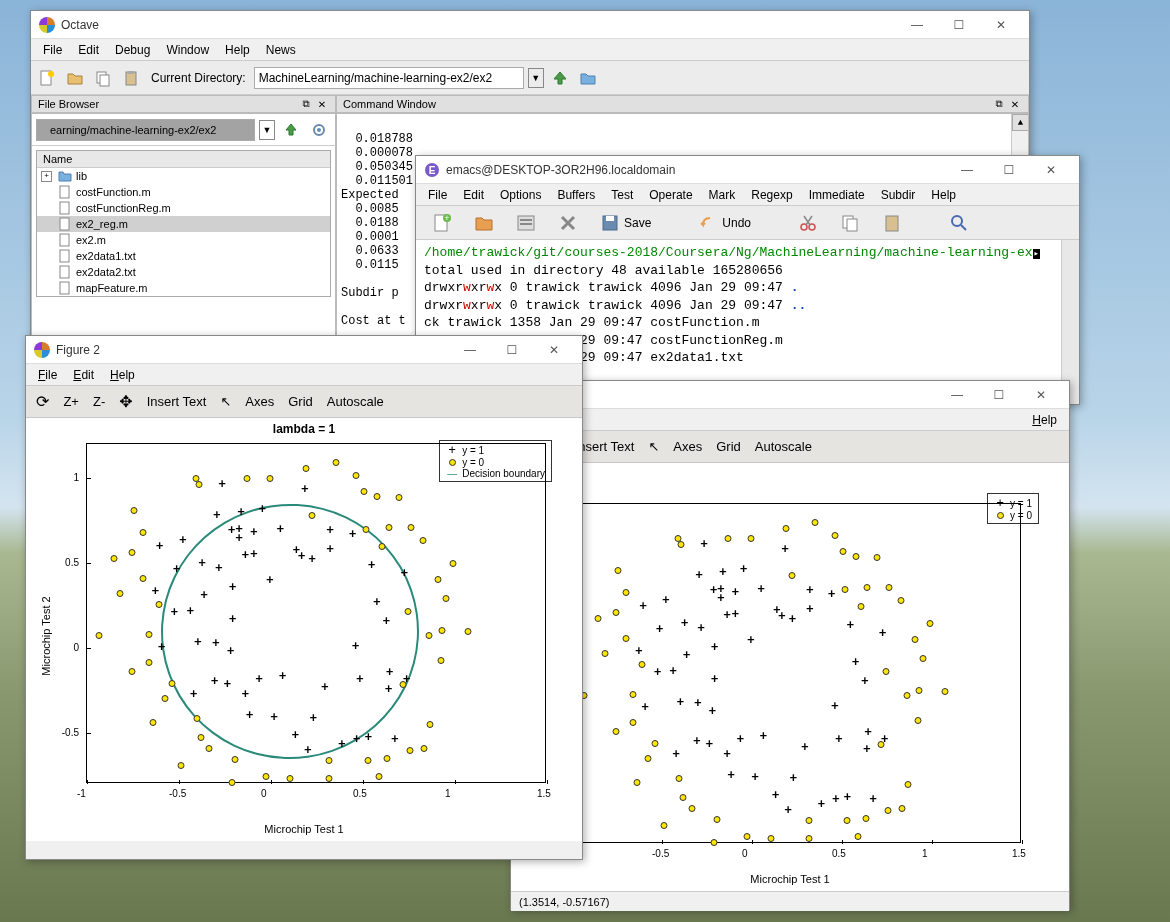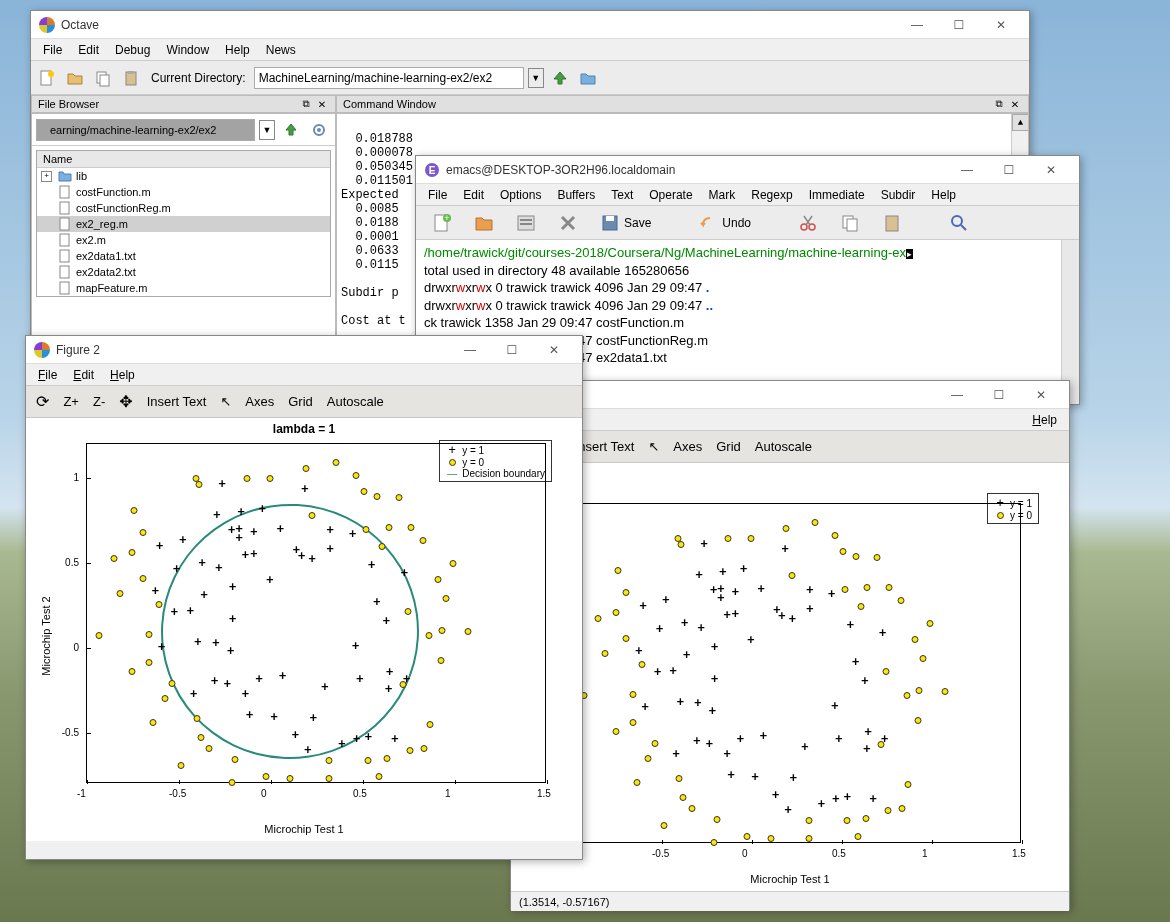--- a/index.html
+++ b/index.html
@@ -54,21 +54,21 @@
 .fb-icon { width: 14px; height: 14px; }
 .fb-tree-btn { width: 11px; height: 11px; border: 1px solid #888; display: inline-flex; align-items: center; justify-content: center; font-size: 8px; line-height: 1; margin-right: 2px; }
 .workspace { border: 1px solid #bbb; height: 18px; }
 .cmd-window { flex: 1; background: #fff; border: 1px solid #bbb; font-family: "Courier New", monospace; font-size: 12px; padding: 4px; white-space: pre; overflow: hidden; position: relative; }
 .cmd-scroll { position: absolute; right: 0; top: 0; bottom: 0; width: 17px; background: #f0f0f0; border-left: 1px solid #ccc; }
 .cmd-scroll-btn { width: 17px; height: 17px; background: #e0e0e0; border: 1px solid #aaa; display: flex; align-items: center; justify-content: center; font-size: 9px; }
 .curdir-label { font-size: 12px; margin: 0 4px; }
 .curdir-input { border: 1px solid #aaa; padding: 2px 4px; font-size: 12px; width: 270px; height: 22px; }
 
 #emacs { left: 415px; top: 155px; width: 665px; height: 250px; z-index: 2; background: #f8f8f8; }
-.emacs-body { background: #fff; padding: 4px 8px; font-family: Liberation Sans, sans-serif; font-size: 13px; line-height: 1.35; height: calc(100% - 84px); overflow: hidden; position: relative; }
+.emacs-body { background: #fff; padding: 4px 8px; font-family: Liberation Mono, monospace; font-size: 13px; line-height: 1.35; height: calc(100% - 84px); overflow: hidden; position: relative; }
 .emacs-path { color: #008800; }
 .emacs-perm-rwx { color: #cc0000; }
 .emacs-dot { color: #0044cc; font-weight: bold; }
 .emacs-scroll { position: absolute; right: 0; top: 0; bottom: 0; width: 18px; background: #e8e8e8; border-left: 1px solid #ccc; }
 .emacs-tb-btn { display: flex; align-items: center; gap: 4px; padding: 2px 6px; cursor: pointer; }
 
 .figure-window { background: #f0f0f0; z-index: 3; }
 #figure2 { left: 25px; top: 335px; width: 558px; height: 525px; }
 #figure1 { left: 510px; top: 380px; width: 560px; height: 530px; z-index: 2; }
 .fig-toolbar { display: flex; align-items: center; padding: 6px 10px; gap: 14px; background: #e5e4e1; border-bottom: 1px solid #c8c8c8; height: 32px; font-size: 13px; }
@@ -287,21 +287,21 @@
       <div class="tb-btn">—</div>
       <div class="tb-btn">☐</div>
       <div class="tb-btn">✕</div>
     </div>
   </div>
   <div class="menubar">
     <div class="menu-item">File</div>
     <div class="menu-item">Edit</div>
     <div class="menu-item">Options</div>
     <div class="menu-item">Buffers</div>
-    <div class="menu-item">Text</div>
+    <div class="menu-item">Test</div>
     <div class="menu-item">Operate</div>
     <div class="menu-item">Mark</div>
     <div class="menu-item">Regexp</div>
     <div class="menu-item">Immediate</div>
     <div class="menu-item">Subdir</div>
     <div class="menu-item">Help</div>
   </div>
   <div class="toolbar" style="gap:10px;padding:4px 10px">
     <div class="emacs-tb-btn">
         <svg width="20" height="20">

